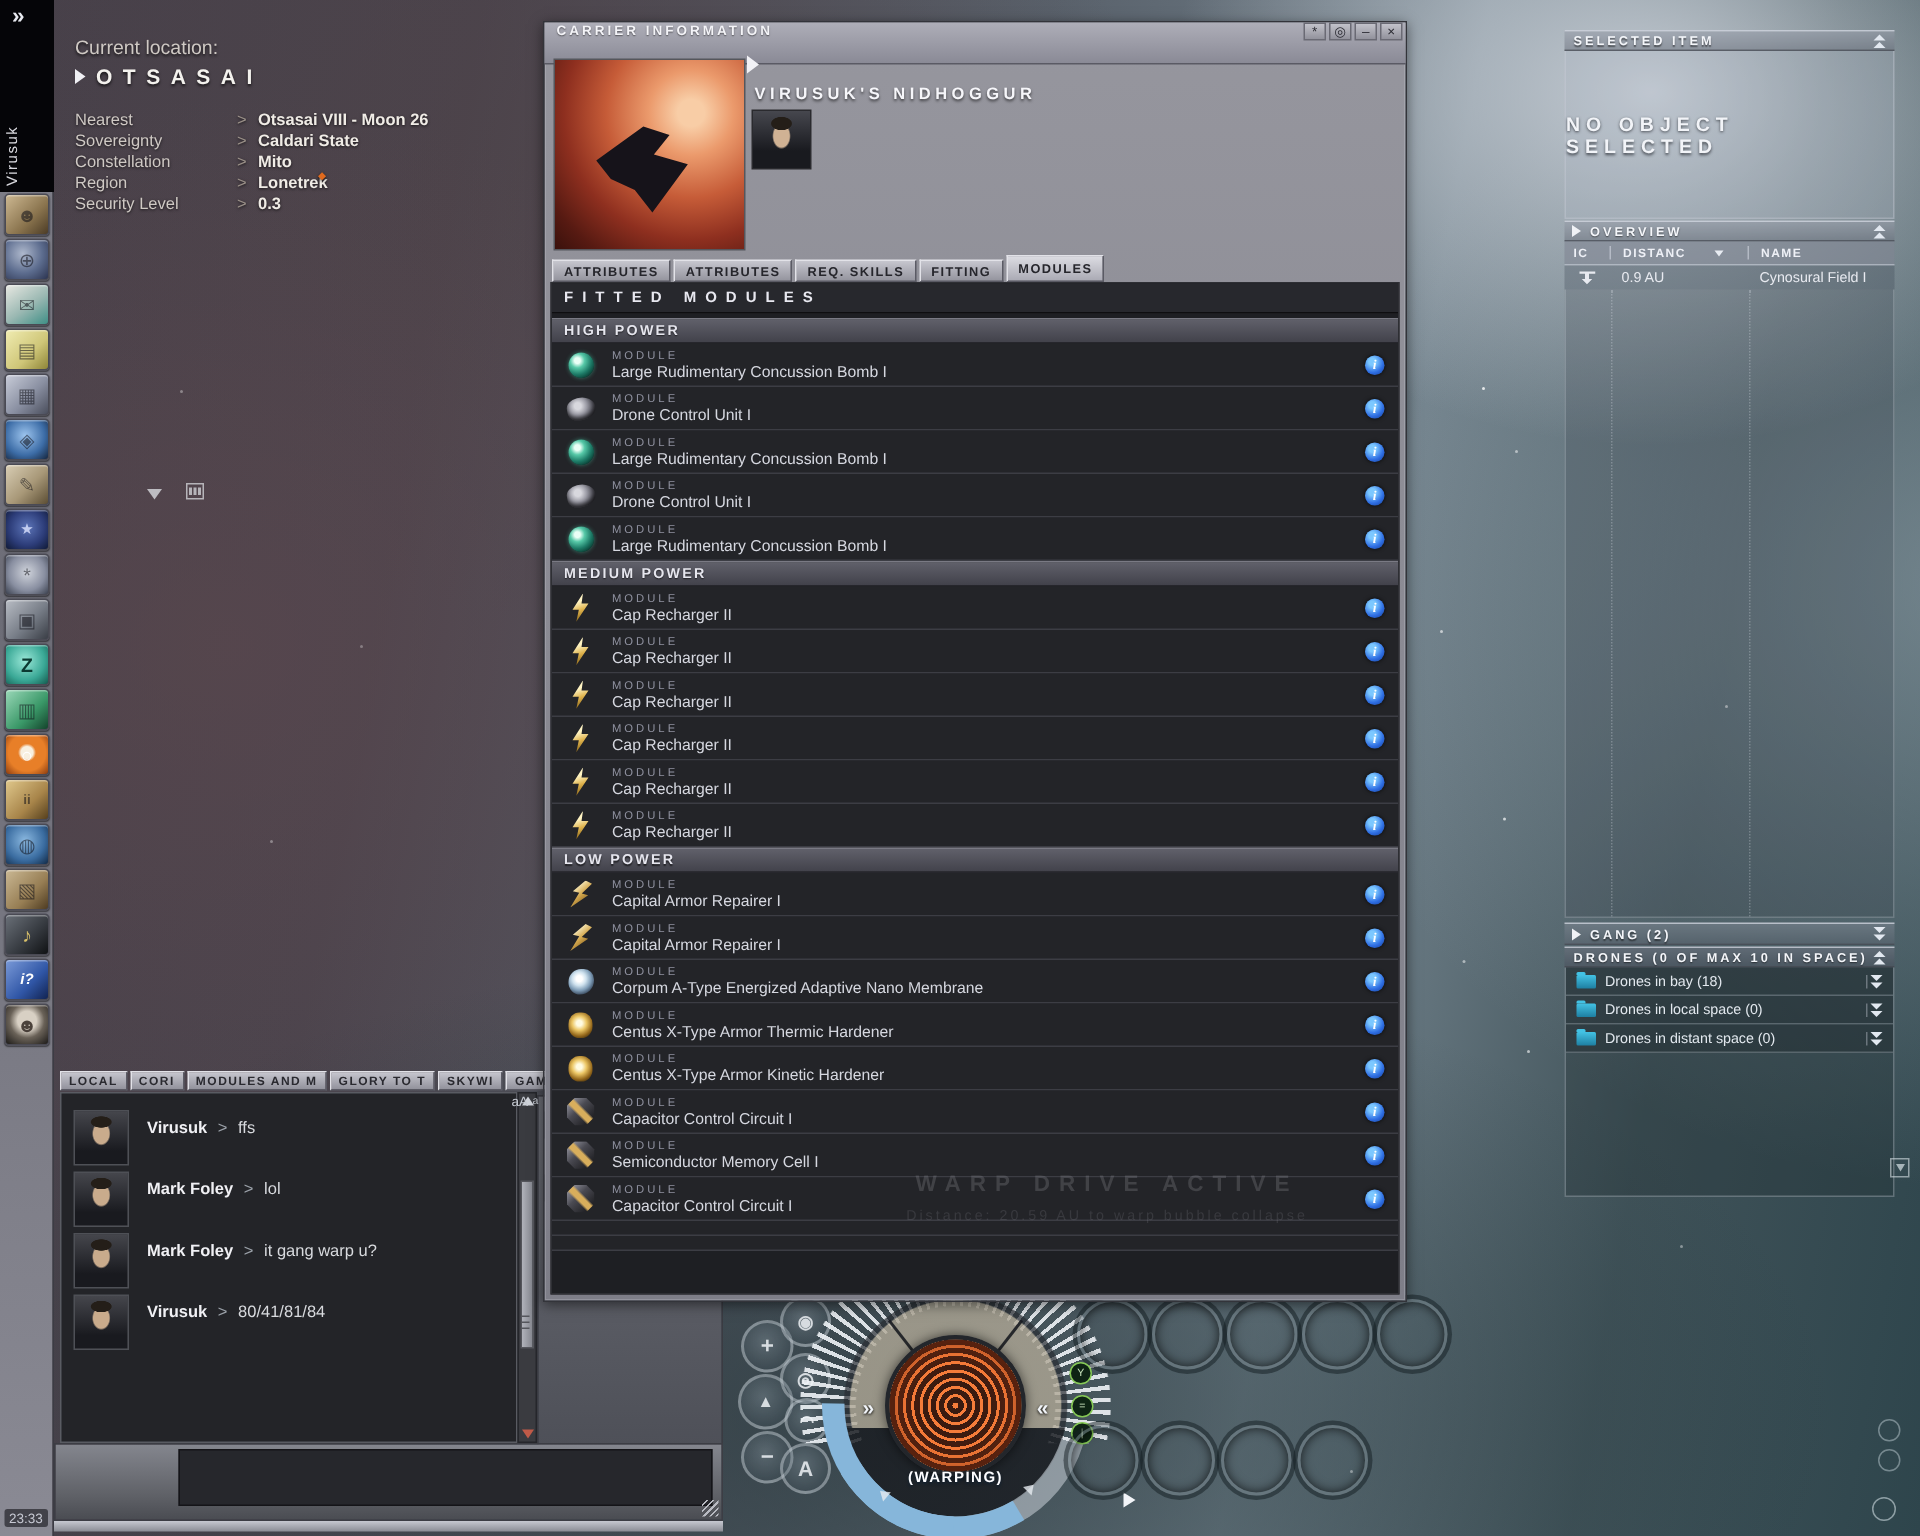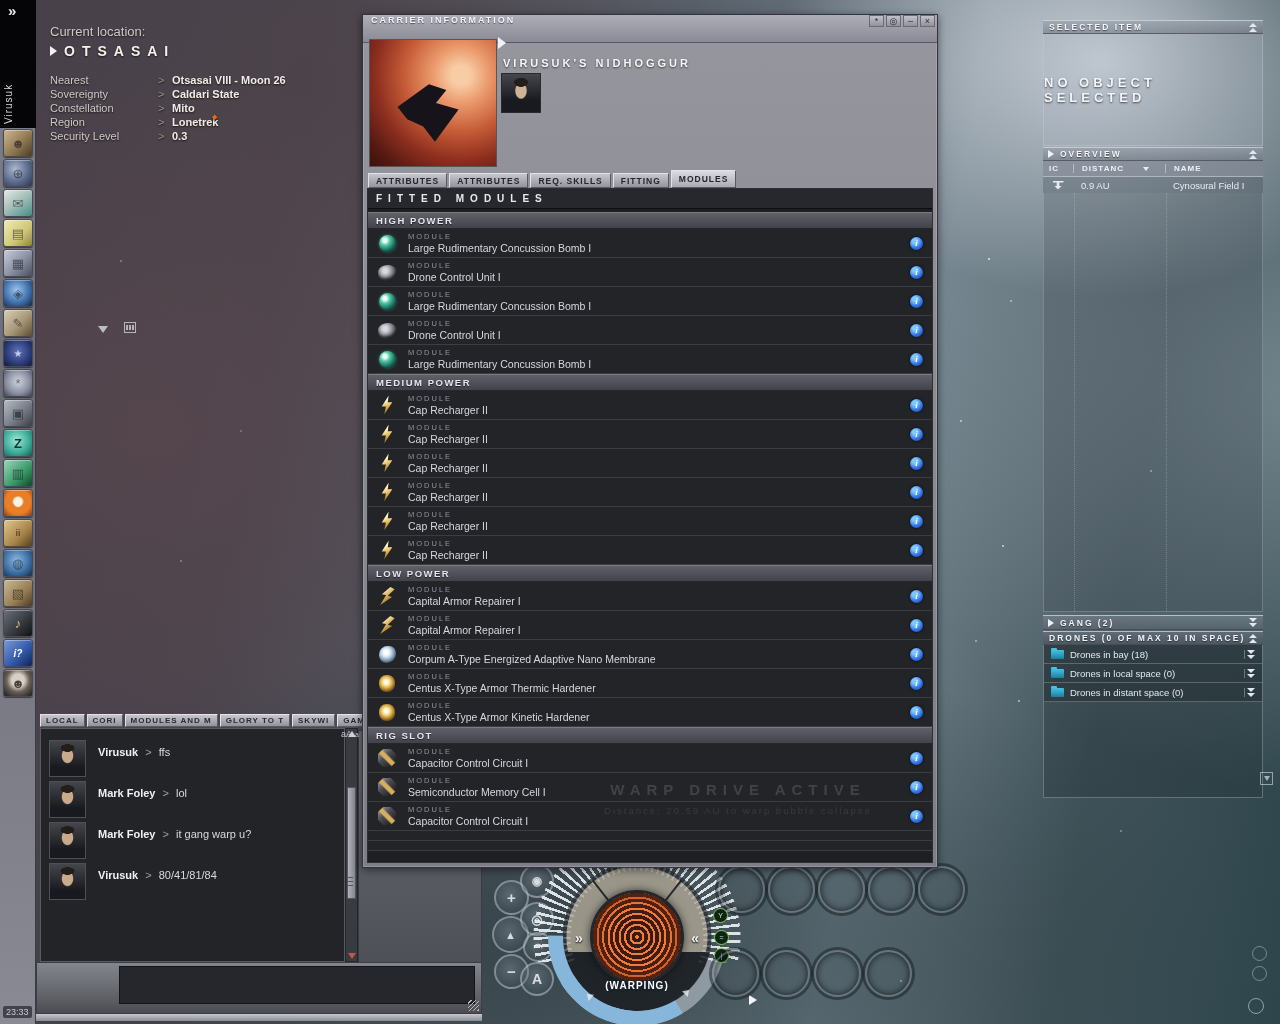--- a/index.html
+++ b/index.html
@@ -606,21 +606,20 @@
 
         <div class="mrow">
           <span class="mico ic-hardener"></span>
           <span class="mtxt">
             <span class="mlabel">MODULE</span>
             <span class="mname">Centus X-Type Armor Kinetic Hardener</span>
           </span>
           <span class="minfo">i</span>
         </div>
 
-      <div class="secbar">RIG SLOT</div>
 
         <div class="mrow">
           <span class="mico ic-rig"></span>
           <span class="mtxt">
             <span class="mlabel">MODULE</span>
             <span class="mname">Capacitor Control Circuit I</span>
           </span>
           <span class="minfo">i</span>
         </div>
 

